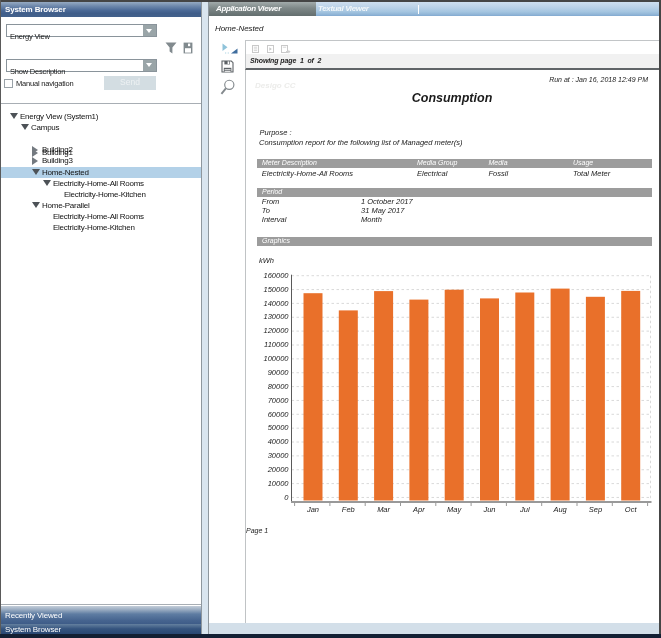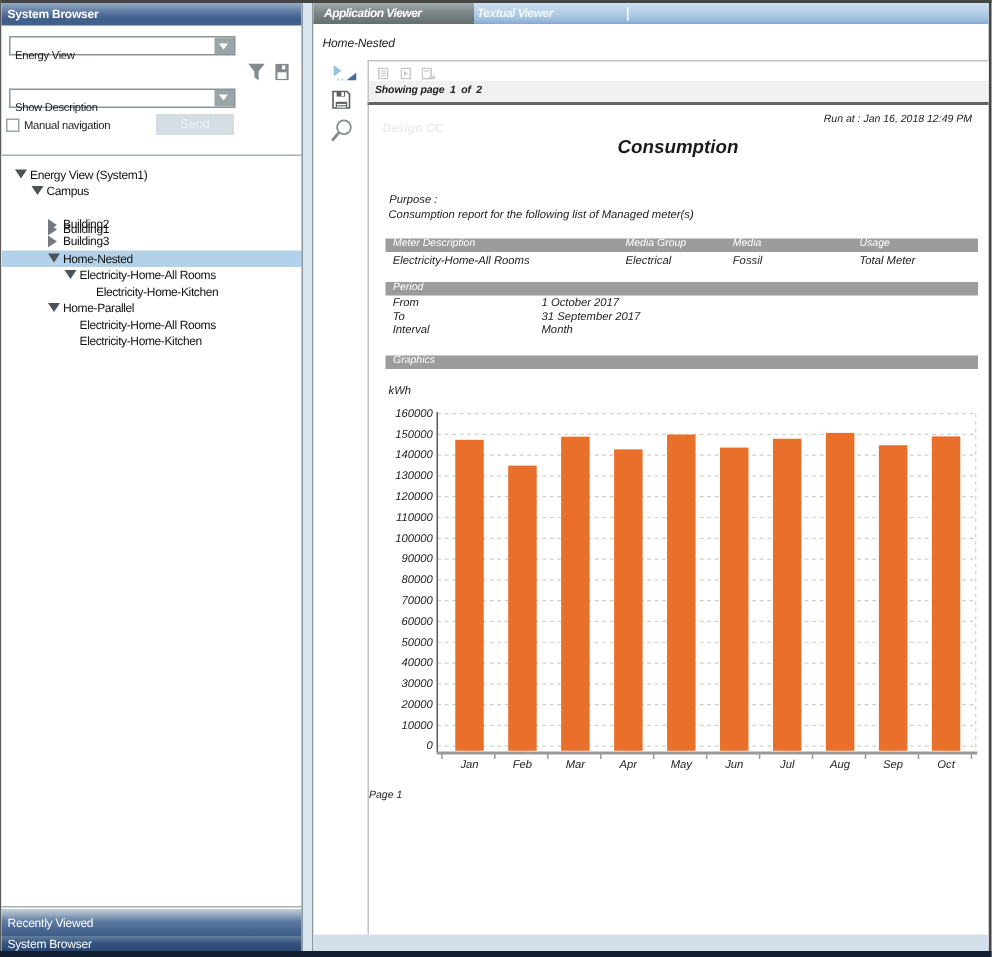--- a/index.html
+++ b/index.html
@@ -190,21 +190,21 @@
     <div class="r7" style="left:52.8px;top:166.5px;">Electricity-Home-All Rooms</div>
     <div class="r7" style="left:208px;top:166.5px;">Electrical</div>
     <div class="r7" style="left:279.5px;top:166.5px;">Fossil</div>
     <div class="r7" style="left:364px;top:166.5px;">Total Meter</div>
     <div class="grybar" style="top:186px;">
         <span style="left:5px;">Period</span>
       </div>
     <div class="r7" style="left:52.8px;top:194.7px;">From</div>
       <div class="r7" style="left:152px;top:194.7px;">1 October 2017</div>
     <div class="r7" style="left:52.8px;top:203.9px;">To</div>
-      <div class="r7" style="left:152px;top:203.9px;">31 September 2017</div>
+      <div class="r7" style="left:152px;top:203.9px;">31 May 2017</div>
     <div class="r7" style="left:52.8px;top:213.3px;">Interval</div>
       <div class="r7" style="left:152px;top:213.3px;">Month</div>
     <div class="grybar" style="top:235px;">
         <span style="left:5px;">Graphics</span>
       </div>
     <svg class="abs" style="left:36px;top:248px;" width="414" height="272" viewBox="0 0 414 272" id="chart">
         <text x="14" y="12.5" font-size="7.5" fill="#222" font-family="Liberation Sans">kWh</text>
         <line x1="46.5" y1="25.7" x2="405.5" y2="25.7" stroke="#cfcfcf" stroke-width="0.8" stroke-dasharray="2.5 2.5"></line>
         <text x="43.5" y="27.9" font-size="7.5" fill="#222" text-anchor="end" font-family="Liberation Sans">160000</text>
         <line x1="46.5" y1="39.56" x2="405.5" y2="39.56" stroke="#cfcfcf" stroke-width="0.8" stroke-dasharray="2.5 2.5"></line>

